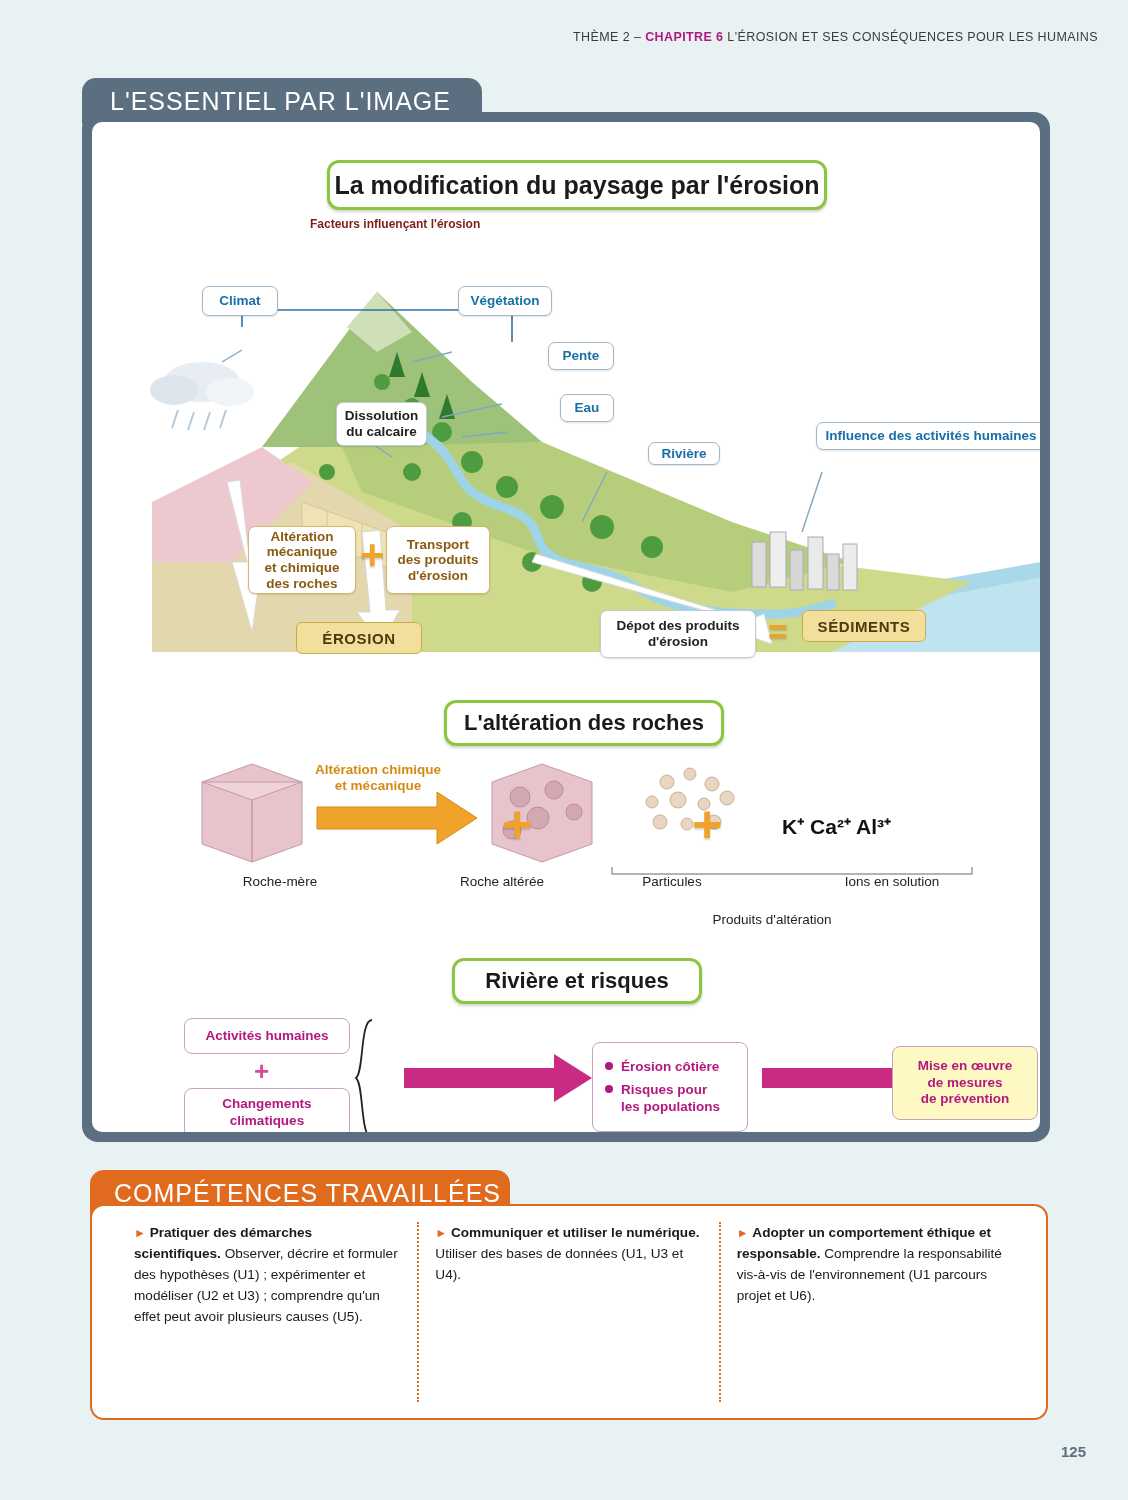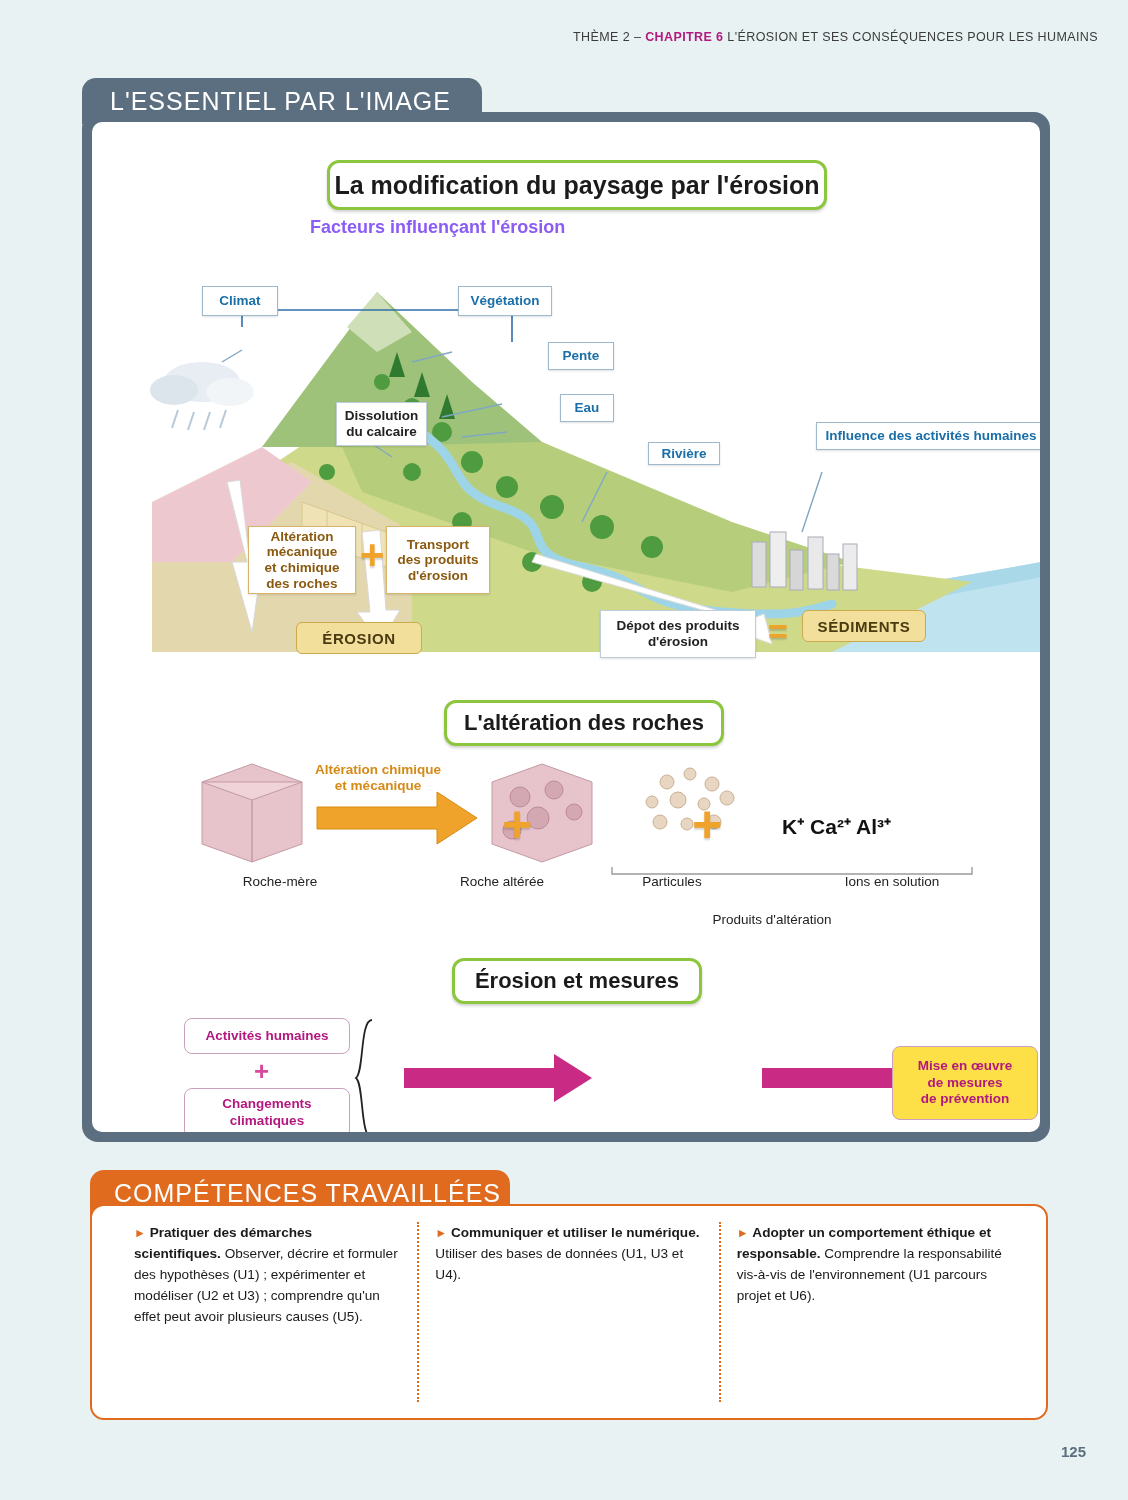--- a/index.html
+++ b/index.html
@@ -46,21 +46,21 @@
     display:flex; align-items:center; justify-content:center;
     box-shadow:0 2px 3px rgba(0,0,0,.18);
   }
   #title-1 { left:235px; top:38px; width:500px; height:50px; font-size:25px; }
   #title-2 { left:352px; top:578px; width:280px; height:46px; font-size:22px; }
   #title-3 { left:360px; top:836px; width:250px; height:46px; font-size:22px; }
 
   
   .lbl {
     position:absolute; background:#fff;
-    border:1.5px solid #9fb9cc; border-radius:0;
+    border:1.5px solid #9fb9cc; border-radius:7px;
     color:#1a6fa8; font-size:13.5px; font-weight:bold;
     display:flex; align-items:center; justify-content:center;
     text-align:center; line-height:1.15; padding:3px 7px;
     box-shadow:0 1px 2px rgba(0,0,0,.12);
   }
   .lbl.orange { color:#8a5a10; border-color:#d8b56b; }
   .lbl.plain { color:#222; border-color:#bfcdd8; }
 
   .scene {
     position:absolute; left:20px; top:110px; width:930px; height:430px;
@@ -82,21 +82,21 @@
   }
   .ions { position:absolute; font-size:21px; font-weight:bold; color:#111; }
 
   
   .box-pink {
     position:absolute; background:#fff; border:1.5px solid #c9a0bd;
     border-radius:8px; color:#b3187f; font-weight:bold; font-size:13.5px;
     display:flex; align-items:center; justify-content:center; text-align:center;
     line-height:1.25; padding:6px 8px;
   }
-  .box-pink.filled { background:#fde047; }
+  .box-pink.filled { background:#fef9c3; }
   .bullets {
     position:absolute; background:#fff; border:1.5px solid #c9a0bd;
     border-radius:8px; padding:10px 12px; color:#b3187f;
     font-weight:bold; font-size:13.5px; line-height:1.3;
   }
   .bullets div { display:flex; align-items:flex-start; margin:5px 0; }
   .bullets .dot {
     width:8px;height:8px;border-radius:50%;background:#b3187f;
     margin:4px 8px 0 0; flex:none;
   }
@@ -249,21 +249,21 @@
 des produits
 d'érosion</div>
 
     <div class="tag-yellow" style="left:204px;top:500px;width:126px;height:32px;">ÉROSION</div>
 
     <div class="lbl plain" style="left:508px;top:488px;width:156px;height:48px;white-space:pre-line;">Dépot des produits
 d'érosion</div>
     <div class="plus-orange" style="left:676px;top:492px;font-size:34px;">=</div>
     <div class="tag-yellow" style="left:710px;top:488px;width:124px;height:32px;">SÉDIMENTS</div>
 
-    <div style="position:absolute;left:218px;top:95px;font-size:18px;font-weight:bold;color:#8b5cf6;">Facteurs influençant l'érosion</div>
+    <div style="position:absolute;left:218px;top:95px;font-size:12px;font-weight:bold;color:#7f1d1d;">Facteurs influençant l'érosion</div>
 
     <div class="title-pill" id="title-2">L'altération des roches</div>
 
     <svg style="position:absolute;left:90px;top:630px;width:800px;height:130px;" viewBox="0 0 800 130">
 
       <polygon points="20,30 70,12 120,30 120,92 70,110 20,92" fill="#e7c4cc" stroke="#c39aa4"></polygon>
       <polygon points="20,30 70,48 120,30" fill="#f0d3d9" stroke="#c39aa4"></polygon>
       <polygon points="70,48 70,110" fill="none" stroke="#c39aa4"></polygon>
 
       <path d="M135,55 L255,55 L255,40 L295,66 L255,92 L255,77 L135,77 Z" fill="#f0a32a" stroke="#d98a12"></path>
@@ -299,33 +299,44 @@
     <div class="cap" style="left:700px;top:752px;width:200px;">Ions en solution</div>
     <div class="cap" style="left:520px;top:790px;width:320px;">Produits d'altération</div>
 
     <div style="position:absolute;left:196px;top:640px;width:180px;text-align:center;font-size:13.5px;font-weight:bold;color:#d58a16;white-space:pre-line;line-height:1.2;">Altération chimique
 et mécanique</div>
 
     <div class="plus-orange" style="left:410px;top:676px;font-size:52px;">+</div>
     <div class="plus-orange" style="left:600px;top:676px;font-size:52px;">+</div>
     <div class="ions" style="left:690px;top:690px;">K⁺ Ca²⁺ Al³⁺</div>
 
-    <div class="title-pill" id="title-3">Érosion et mesures</div>
+    <div class="title-pill" id="title-3">Rivière et risques</div>
 
     <div class="box-pink" style="left:92px;top:896px;width:166px;height:36px;">Activités humaines</div>
     <div class="plus-pink" style="left:162px;top:934px;">+</div>
     <div class="box-pink" style="left:92px;top:966px;width:166px;height:50px;white-space:pre-line;">Changements
 climatiques</div>
 
     <svg style="position:absolute;left:262px;top:890px;width:700px;height:140px;" viewBox="0 0 700 140">
       <path d="M18,8 C6,8 10,60 2,66 C10,72 6,126 18,126" stroke="#222" stroke-width="1.8" fill="none"></path>
       <path d="M50,56 L200,56 L200,42 L238,66 L200,90 L200,76 L50,76 Z" fill="#c92b84"></path>
       <path d="M408,56 L540,56 L540,42 L578,66 L540,90 L540,76 L408,76 Z" fill="#c92b84"></path>
     </svg>
 
+    <div class="bullets" style="left:500px;top:920px;width:156px;">
+      <div>
+          <span class="dot"></span>
+        <span>Érosion côtière</span>
+        </div>
+      <div>
+          <span class="dot"></span>
+        <span style="white-space:pre-line">Risques pour
+les populations</span>
+        </div>
+    </div>
 
     <div class="box-pink filled" style="left:800px;top:924px;width:146px;height:74px;white-space:pre-line;">Mise en œuvre
 de mesures
 de prévention</div>
 
   </div>
 </div>
 
 <div class="comp-tab">COMPÉTENCES TRAVAILLÉES</div>
 <div class="comp-panel">

